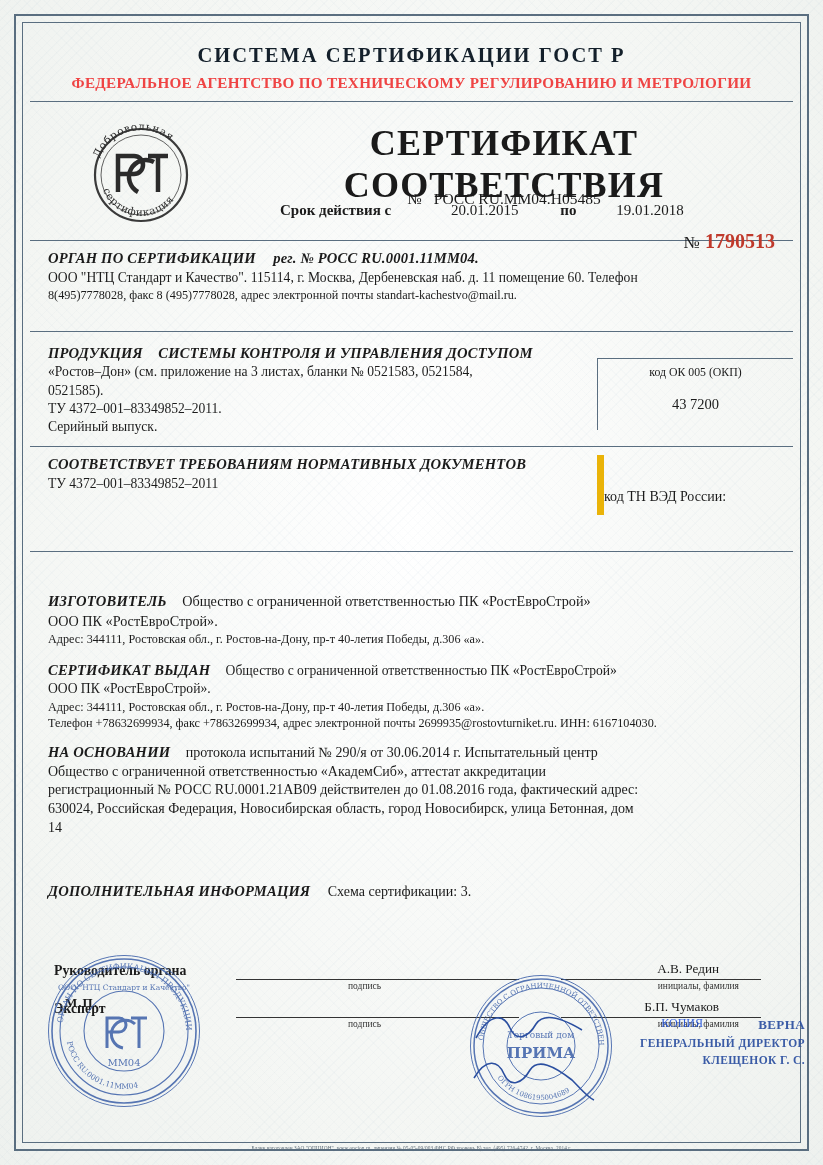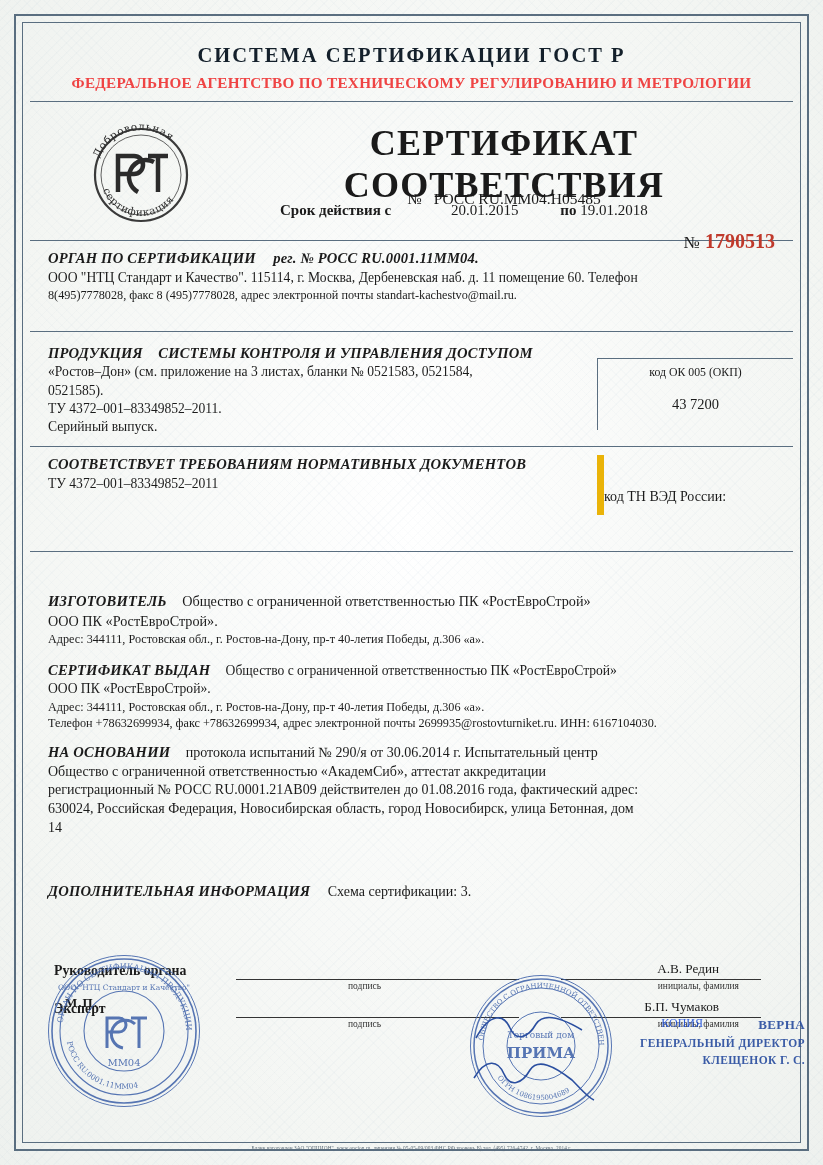--- a/index.html
+++ b/index.html
@@ -100,21 +100,21 @@
   .validity {
     position: absolute;
     left: 185px;
     top: 100px;
     right: 0;
     font-size: 15px;
   }
   .validity .lbl { font-weight: bold; margin-left: 65px; }
   .validity .d1 { margin-left: 56px; }
   .validity .po { margin-left: 38px; font-weight: bold; }
-  .validity .d2 { }
+  .validity .d2 { margin-left: 36px; }
   .blank-no {
     position: absolute;
     right: 18px;
     top: 128px;
     font-size: 20px;
     color: #c0392b;
     font-weight: bold;
   }
   .blank-no .nsym { color: #1b1b1b; font-weight: normal; font-size: 17px; }
   

